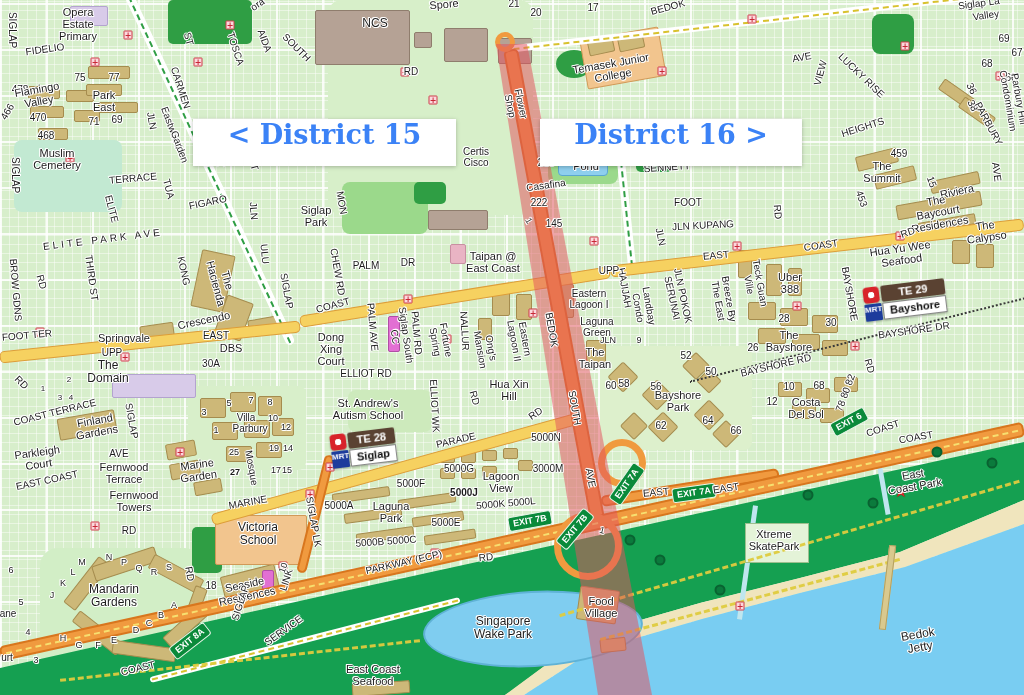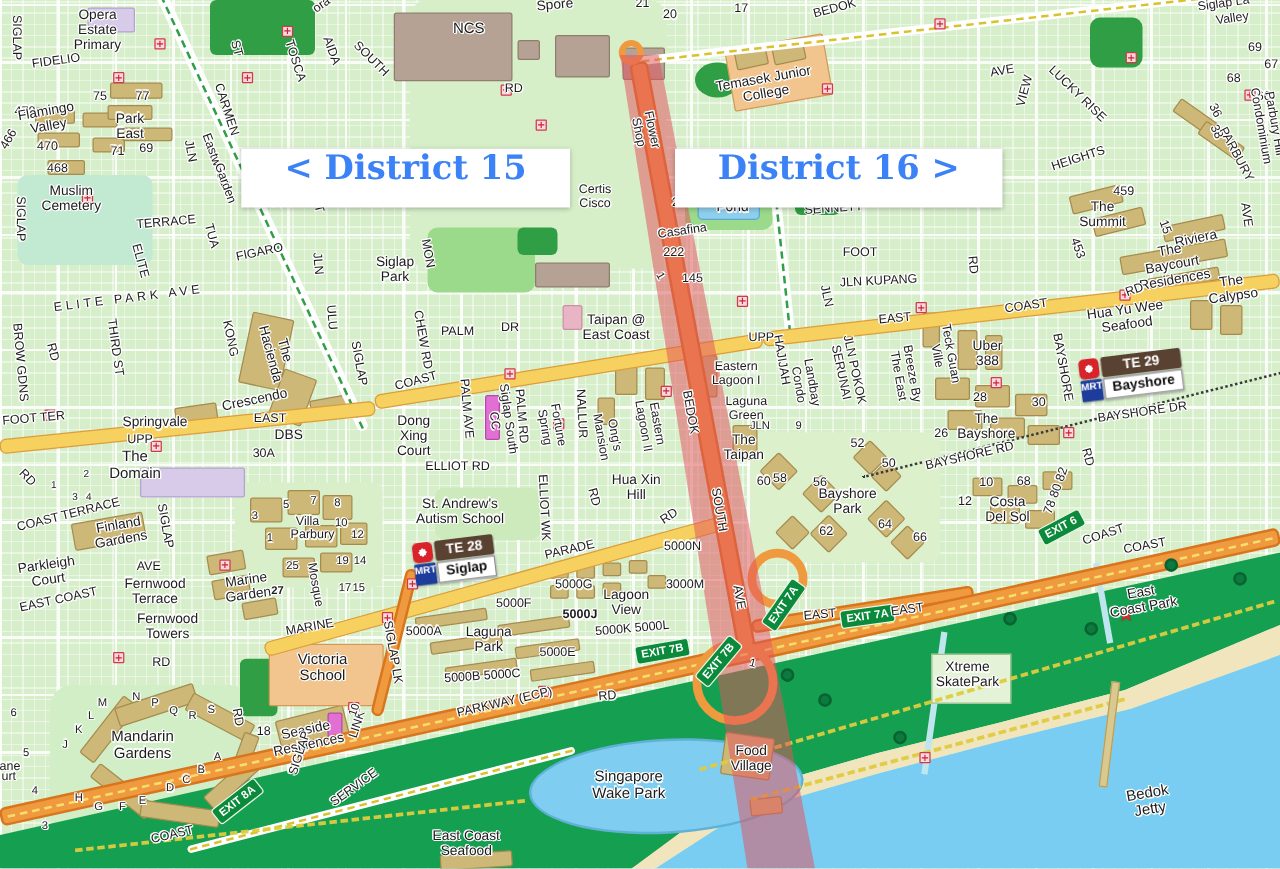--- a/index.html
+++ b/index.html
@@ -376,21 +376,21 @@
     <span class="lbl" style="left: 270px; top: 403px; font-size: 9px; transform: translate(-50%, -50%) rotate(0deg);">8</span>
     <span class="lbl" style="left: 246px; top: 418px; transform: translate(-50%, -50%) rotate(0deg);">Villa</span>
     <span class="lbl" style="left: 273px; top: 419px; font-size: 9px; transform: translate(-50%, -50%) rotate(0deg);">10</span>
     <span class="lbl" style="left: 250px; top: 429px; transform: translate(-50%, -50%) rotate(0deg);">Parbury</span>
     <span class="lbl" style="left: 286px; top: 428px; font-size: 9px; transform: translate(-50%, -50%) rotate(0deg);">12</span>
     <span class="lbl" style="left: 216px; top: 431px; font-size: 9px; transform: translate(-50%, -50%) rotate(0deg);">1</span>
     <span class="lbl" style="left: 234px; top: 453px; font-size: 9px; transform: translate(-50%, -50%) rotate(0deg);">25</span>
     <span class="lbl" style="left: 274px; top: 449px; font-size: 9px; transform: translate(-50%, -50%) rotate(0deg);">19</span>
     <span class="lbl" style="left: 288px; top: 449px; font-size: 9px; transform: translate(-50%, -50%) rotate(0deg);">14</span>
     <span class="lbl" style="left: 251px; top: 468px; transform: translate(-50%, -50%) rotate(80deg);">Mosque</span>
-    <span class="lbl" style="left: 222px; top: 473px; font-size: 9px; transform: translate(-50%, -50%) rotate(0deg); font-weight: bold;">27</span>
+    <span class="lbl" style="left: 235px; top: 473px; font-size: 9px; transform: translate(-50%, -50%) rotate(0deg); font-weight: bold;">27</span>
     <span class="lbl" style="left: 276px; top: 471px; font-size: 9px; transform: translate(-50%, -50%) rotate(0deg);">17</span>
     <span class="lbl" style="left: 287px; top: 471px; font-size: 9px; transform: translate(-50%, -50%) rotate(0deg);">15</span>
     <span class="lbl" style="left: 248px; top: 503px; transform: translate(-50%, -50%) rotate(-10deg);">MARINE</span>
     <span class="lbl" style="left: 27px; top: 336px; transform: translate(-50%, -50%) rotate(-5deg);">FOOT TER</span>
     <span class="lbl" style="left: 316px; top: 217px; font-size: 11px; transform: translate(-50%, -50%) rotate(0deg);">Siglap
 Park</span>
     <span class="lbl" style="left: 341px; top: 203px; transform: translate(-50%, -50%) rotate(80deg);">MON</span>
     <span class="lbl" style="left: 337px; top: 272px; transform: translate(-50%, -50%) rotate(80deg);">CHEW RD</span>
     <span class="lbl" style="left: 366px; top: 266px; transform: translate(-50%, -50%) rotate(0deg);">PALM</span>
     <span class="lbl" style="left: 408px; top: 263px; transform: translate(-50%, -50%) rotate(0deg);">DR</span>
@@ -525,21 +525,21 @@
     <span class="lbl" style="left: 149px; top: 624px; font-size: 9px; transform: translate(-50%, -50%) rotate(0deg);">C</span>
     <span class="lbl" style="left: 161px; top: 616px; font-size: 9px; transform: translate(-50%, -50%) rotate(0deg);">B</span>
     <span class="lbl" style="left: 174px; top: 606px; font-size: 9px; transform: translate(-50%, -50%) rotate(0deg);">A</span>
     <span class="lbl" style="left: 114px; top: 596px; font-size: 12px; transform: translate(-50%, -50%) rotate(0deg);">Mandarin
 Gardens</span>
     <span class="lbl" style="left: 11px; top: 571px; font-size: 9px; transform: translate(-50%, -50%) rotate(0deg);">6</span>
     <span class="lbl" style="left: 21px; top: 603px; font-size: 9px; transform: translate(-50%, -50%) rotate(0deg);">5</span>
     <span class="lbl" style="left: 28px; top: 633px; font-size: 9px; transform: translate(-50%, -50%) rotate(0deg);">4</span>
     <span class="lbl" style="left: 36px; top: 661px; font-size: 9px; transform: translate(-50%, -50%) rotate(0deg);">3</span>
     <span class="lbl" style="left: 8px; top: 614px; transform: translate(-50%, -50%) rotate(0deg);">ane</span>
-    <span class="lbl" style="left: 7px; top: 622px; transform: translate(-50%, -50%) rotate(0deg); text-align: right;">urt</span>
+    <span class="lbl" style="left: 7px; top: 658px; transform: translate(-50%, -50%) rotate(0deg); text-align: right;">urt</span>
     <span class="lbl" style="left: 189px; top: 574px; transform: translate(-50%, -50%) rotate(80deg);">RD</span>
     <span class="lbl" style="left: 211px; top: 586px; transform: translate(-50%, -50%) rotate(0deg);">18</span>
     <span class="lbl" style="left: 246px; top: 591px; font-size: 11px; transform: translate(-50%, -50%) rotate(-12deg);">Seaside
 Residences</span>
     <span class="lbl" style="left: 241px; top: 603px; transform: translate(-50%, -50%) rotate(-72deg);">SIGLAP</span>
     <span class="lbl" style="left: 287px; top: 580px; transform: translate(-50%, -50%) rotate(-72deg);">LINK</span>
     <span class="lbl" style="left: 284px; top: 568px; font-size: 9px; transform: translate(-50%, -50%) rotate(-70deg);">10</span>
     <span class="exit" style="left: 190px; top: 641px; transform: translate(-50%, -50%) rotate(-38deg);">EXIT 8A</span>
     <span class="exit" style="left: 530px; top: 521px; transform: translate(-50%, -50%) rotate(-10deg);">EXIT 7B</span>
     <span class="exit" style="left: 575px; top: 529px; transform: translate(-50%, -50%) rotate(-50deg);">EXIT 7B</span>

